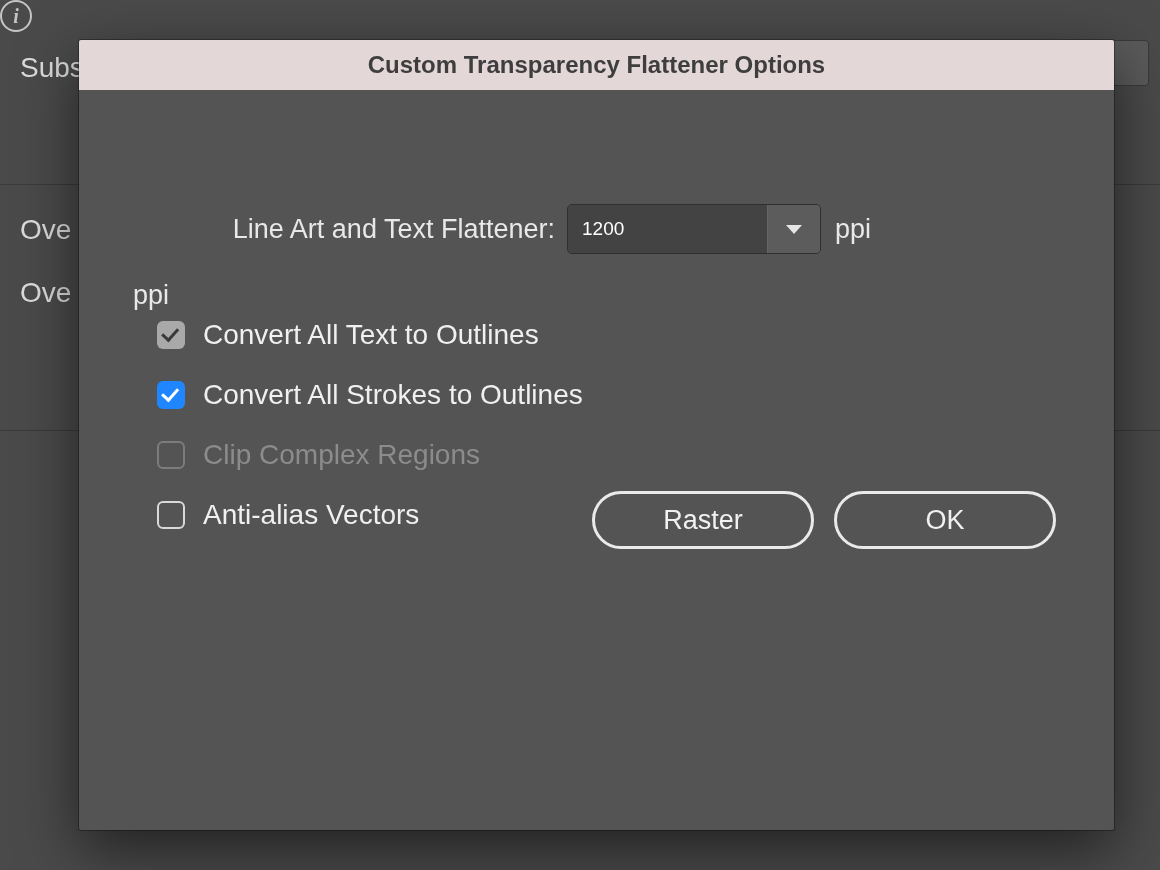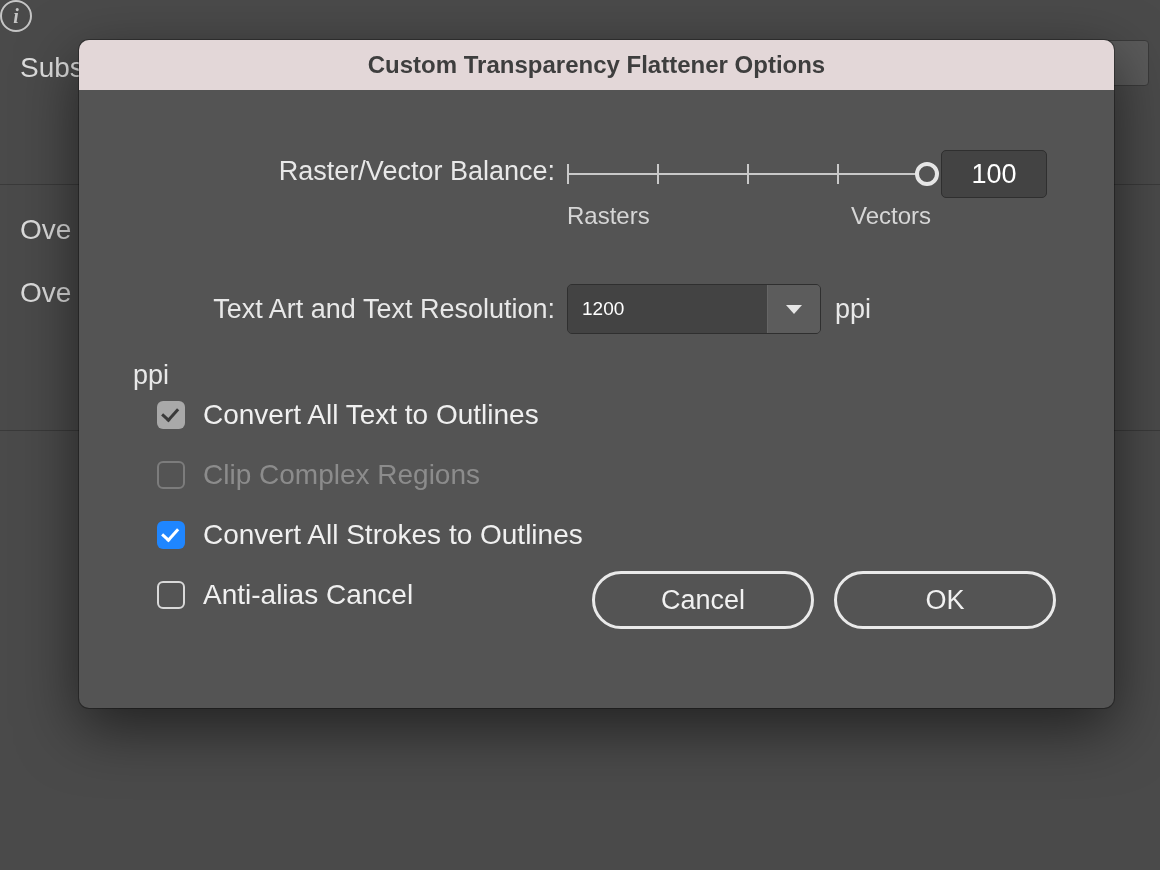--- a/index.html
+++ b/index.html
@@ -49,23 +49,23 @@
     font-style: italic;
     font-weight: bold;
     font-size: 20px;
     color: #c5c5c5;
   }
 
   
   .dialog {
     position: absolute;
     left: 79px; top: 40px;
-    width: 1035px; height: 668px;
+    width: 1035px; height: 790px;
     background: #545454;
-    border-radius: 10px;
+    border-radius: 2px;
     box-shadow: 0 20px 60px rgba(0,0,0,0.55), 0 0 0 1px rgba(0,0,0,0.3);
     overflow: hidden;
   }
   .dialog-title {
     height: 50px;
     background: #e3d7d8;
     display: flex; align-items: center; justify-content: center;
     font-size: 24px;
     font-weight: 700;
     color: #3e3e3e;
@@ -233,44 +233,23 @@
   <div class="bg-label bg-ove2">Ove</div>
   <div class="bg-divider" style="top:430px"></div>
   <div class="bg-box"></div>
 </div>
 
 <div class="dialog">
   <div class="dialog-title">Custom Transparency Flattener Options</div>
 
   <div class="dialog-body">
 
-    <div class="row" style="align-items:flex-start;">
-      <div class="label-col" style="padding-top:6px;">Raster/Vector Balance:</div>
-      <div style="display:flex;flex-direction:column;">
-        <div class="slider-wrap">
-          <div class="slider">
-            <div class="slider-track"></div>
-            <div class="slider-tick" style="left:0"></div>
-            <div class="slider-tick" style="left:25%"></div>
-            <div class="slider-tick" style="left:50%"></div>
-            <div class="slider-tick" style="left:75%"></div>
-            <div class="slider-tick" style="left:100%"></div>
-            <div class="slider-thumb" style="left:100%"></div>
-          </div>
-          <div class="slider-value-box">100</div>
-        </div>
-        <div class="slider-sub">
-          <span>Rasters</span>
-          <span style="margin-right:-4px">Vectors</span>
-        </div>
-      </div>
-    </div>
 
     <div class="row res-row">
-      <div class="label-col">Text Art and Text Resolution:</div>
+      <div class="label-col">Line Art and Text Flattener:</div>
       <div class="combo">
         <div class="combo-input">1200</div>
         <div class="combo-btn">
           <div class="chevron-down"></div>
         </div>
       </div>
       <div class="unit">ppi</div>
     </div>
 
     <div class="row res-row2">
@@ -279,36 +258,36 @@
 
     <div class="checks">
       <div class="check-row">
         <div class="checkbox checked-gray">
           <div class="checkmark dark"></div>
         </div>
         <div class="check-label">Convert All Text to Outlines</div>
       </div>
 
       <div class="check-row">
-        <div class="checkbox disabled"></div>
-        <div class="check-label disabled">Clip Complex Regions</div>
-      </div>
-
-      <div class="check-row">
         <div class="checkbox checked-blue">
           <div class="checkmark"></div>
         </div>
         <div class="check-label">Convert All Strokes to Outlines</div>
       </div>
 
       <div class="check-row">
+        <div class="checkbox disabled"></div>
+        <div class="check-label disabled">Clip Complex Regions</div>
+      </div>
+
+      <div class="check-row">
         <div class="checkbox unchecked"></div>
-        <div class="check-label">Anti-alias Cancel</div>
+        <div class="check-label">Anti-alias Vectors</div>
       </div>
     </div>
 
     <div class="buttons">
-      <div class="btn">Cancel</div>
+      <div class="btn">Raster</div>
       <div class="btn">OK</div>
     </div>
 
   </div>
 </div>
 
 </body></html>

